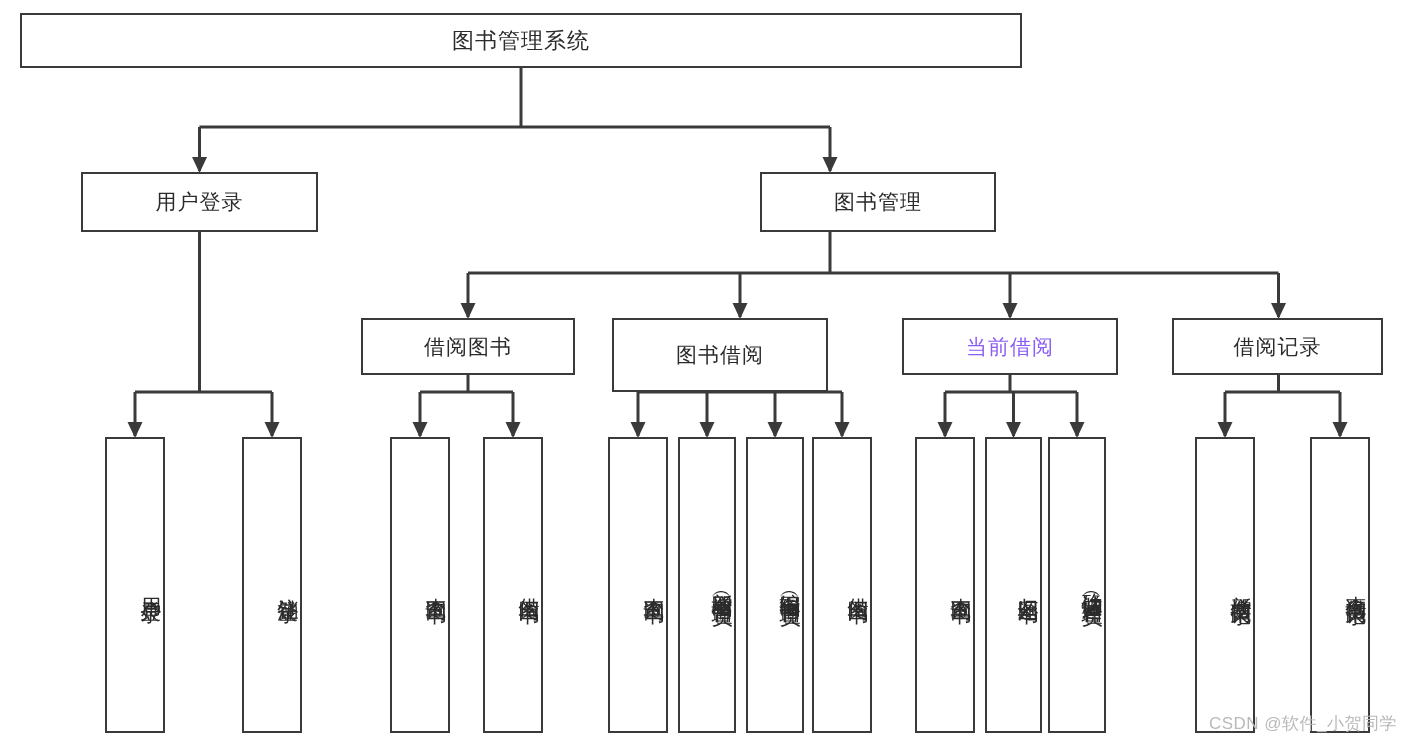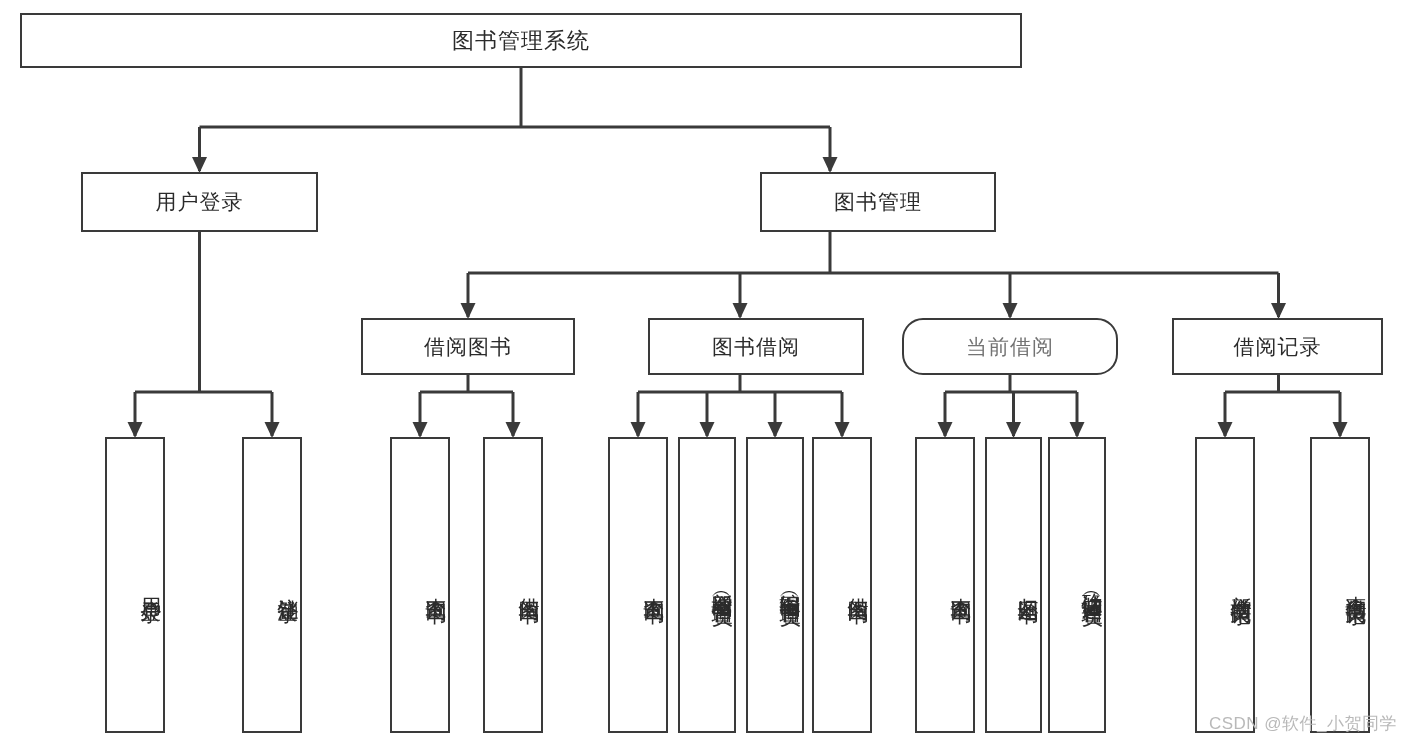--- a/index.html
+++ b/index.html
@@ -79,24 +79,24 @@
       </div>
       <div class="node h" style="left: 81px; top: 172px; width: 237px; height: 60px; border-color: rgb(58, 58, 58); background: rgb(255, 255, 255); color: rgb(43, 43, 43);">
         <span>用户登录</span>
       </div>
       <div class="node h" style="left: 712px; top: 172px; width: 236px; height: 60px; border-color: rgb(58, 58, 58); background: rgb(255, 255, 255); color: rgb(43, 43, 43); margin-left: 48px;">
         <span>图书管理</span>
       </div>
       <div class="node h" style="left: 361px; top: 318px; width: 214px; height: 57px; border-color: rgb(58, 58, 58); background: rgb(255, 255, 255); color: rgb(43, 43, 43);">
         <span>借阅图书</span>
       </div>
-      <div class="node h" style="left: 648px; top: 318px; width: 216px; height: 57px; border-color: rgb(58, 58, 58); background: rgb(255, 255, 255); color: rgb(43, 43, 43);">
+      <div class="node h" style="left: 612px; top: 318px; width: 216px; height: 74px; border-color: rgb(58, 58, 58); background: rgb(255, 255, 255); color: rgb(43, 43, 43);">
         <span>图书借阅</span>
       </div>
-      <div class="node h" style="left: 902px; top: 318px; width: 216px; height: 57px; border-color: rgb(58, 58, 58); background: rgb(255, 255, 255); color: #737373; border-radius: 21px;">
+      <div class="node h" style="left: 902px; top: 318px; width: 216px; height: 57px; border-color: rgb(58, 58, 58); background: rgb(255, 255, 255); color: #8b5cf6;">
         <span>当前借阅</span>
       </div>
       <div class="node h" style="left: 1172px; top: 318px; width: 211px; height: 57px; border-color: rgb(58, 58, 58); background: rgb(255, 255, 255); color: rgb(43, 43, 43);">
         <span>借阅记录</span>
       </div>
       <div class="node v" style="left: 105px; top: 437px; width: 60px; height: 296px; border-color: rgb(58, 58, 58); background: rgb(255, 255, 255); color: rgb(43, 43, 43);">
         <span>用户登录</span>
       </div>
       <div class="node v" style="left: 242px; top: 437px; width: 60px; height: 296px; border-color: rgb(58, 58, 58); background: rgb(255, 255, 255); color: rgb(43, 43, 43);">
         <span>注销登录</span>

